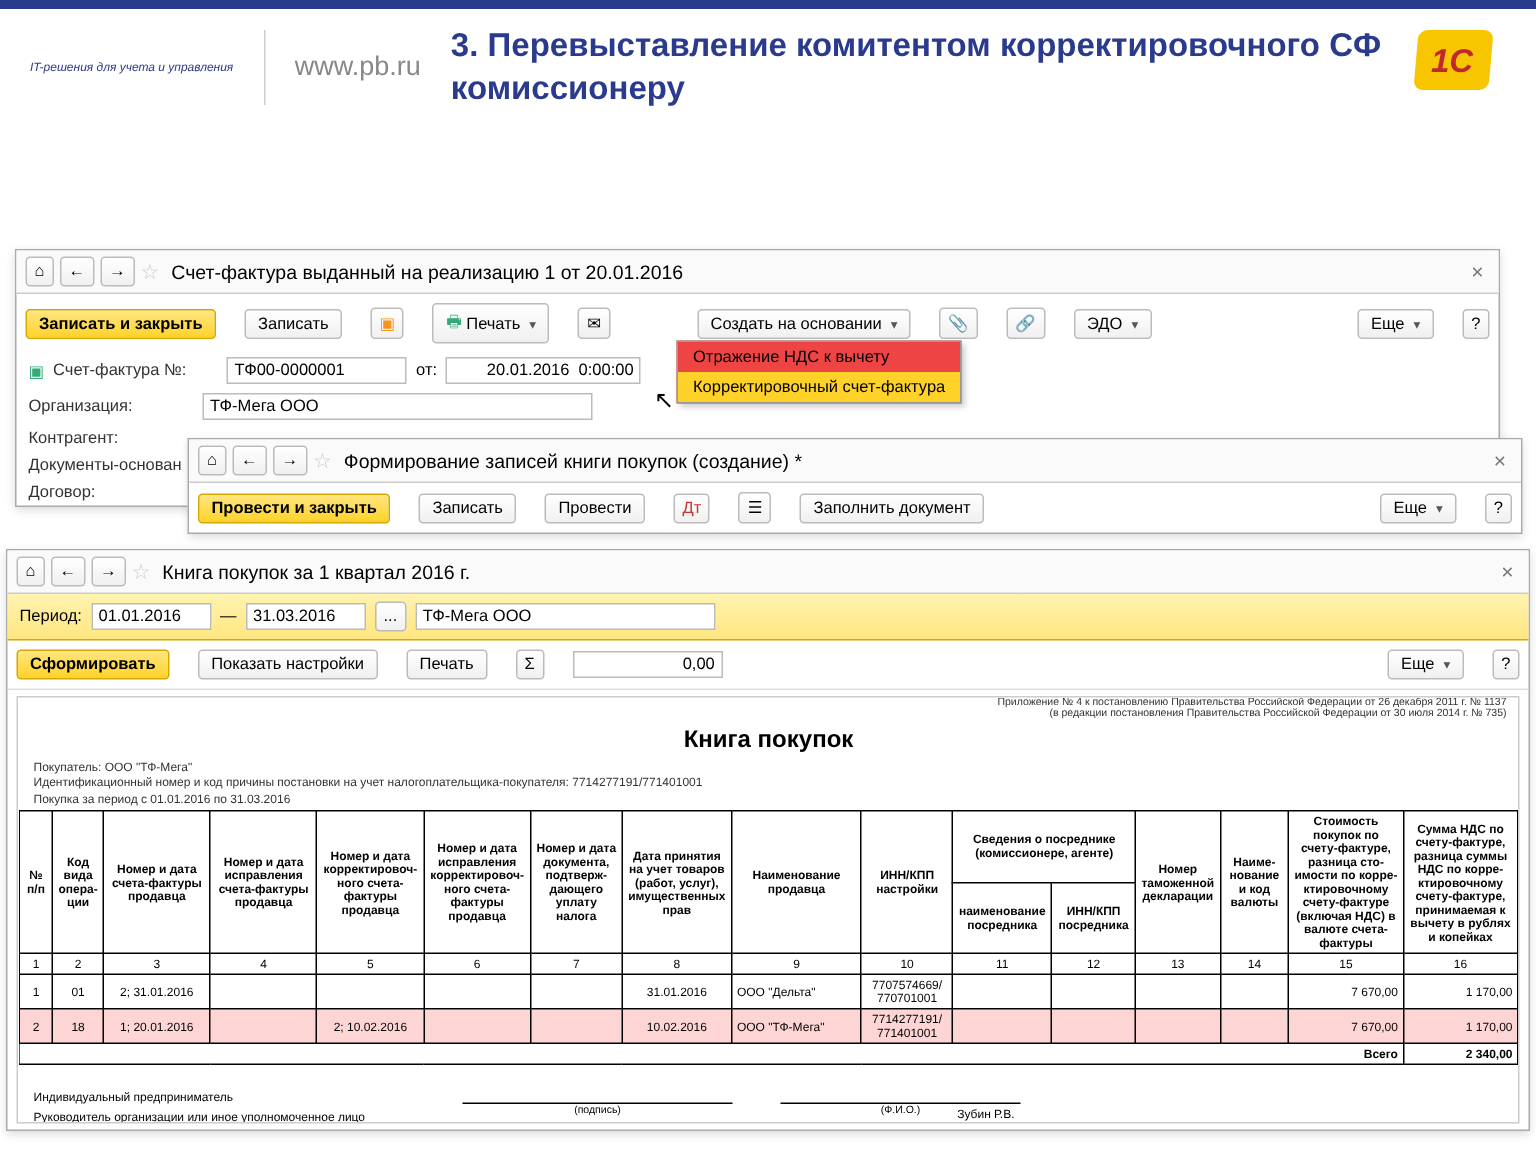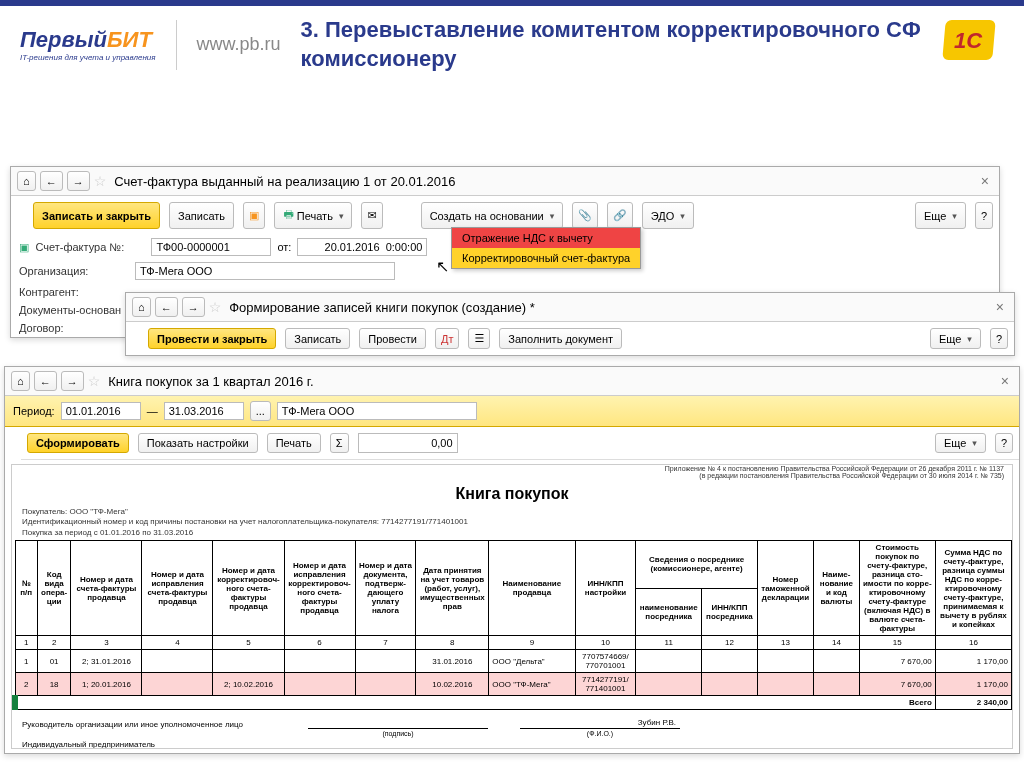--- a/index.html
+++ b/index.html
@@ -18,21 +18,21 @@
 .logo-1c-text { position: absolute; top: 8px; left: 10px; font-size: 22px; font-weight: bold; color: #c1272d; font-style: italic; }
 .window { position: absolute; border: 1px solid #aaa; background: #fff; box-shadow: 0 2px 6px rgba(0,0,0,0.15); }
 .w1 { left: 10px; top: 166px; width: 990px; }
 .w2 { left: 125px; top: 292px; width: 890px; }
 .w3 { left: 4px; top: 366px; width: 1016px; }
 .titlebar { display: flex; align-items: center; padding: 4px 6px; border-bottom: 1px solid #ccc; gap: 4px; background: #fafafa; }
 .titlebar .title { font-size: 13px; margin-left: 4px; }
 .btn { border: 1px solid #bbb; background: linear-gradient(#fff,#f0f0f0); padding: 3px 8px; font-size: 11px; cursor: pointer; border-radius: 3px; display: inline-flex; align-items: center; gap: 3px; }
 .btn.yellow { background: linear-gradient(#ffe680,#ffd22a); border-color: #d4a800; font-weight: bold; }
 .btn.icon { padding: 3px 5px; }
-.toolbar { display: flex; padding: 6px; gap: 9px; flex-wrap: wrap; margin-left: 16px; }
+.toolbar { display: flex; align-items: center; padding: 6px; gap: 19px; flex-wrap: wrap; }
 .toolbar .spacer { flex: 1; }
 .star { color: #ccc; font-size: 14px; }
 .close-x { margin-left: auto; color: #777; font-size: 14px; cursor: pointer; padding: 0 4px; }
 .form-row { display: flex; align-items: center; padding: 3px 8px; gap: 6px; font-size: 11px; }
 .form-row label { width: 110px; color: #333; }
 .input { border: 1px solid #bbb; padding: 2px 4px; background: #fff; font-size: 11px; }
 .dropdown { position: absolute; background: #ef4444; border: 1px solid #999; box-shadow: 2px 2px 4px rgba(0,0,0,0.2); z-index: 10; }
 .dropdown-item { padding: 4px 10px; font-size: 11px; cursor: pointer; }
 .dropdown-item.hl { background: #ffd22a; }
 .cursor { position: absolute; left: 436px; top: 257px; font-size: 16px; z-index: 20; color:#000;}
@@ -52,21 +52,20 @@
 .sig-label { font-size: 7px; position: absolute; bottom: -9px; left: 50%; transform: translateX(-50%);}
 .chev::after{content:"▾";margin-left:3px;font-size:9px;color:#555}
 .report-scroll { border: 1px solid #ccc; margin: 4px 6px; height: 285px; overflow: auto; }
 </style>
 </head>
 <body>
 
 <div class="topbar"></div>
 <div class="header">
   <div class="logo-pb">
-    <div class="logo-pb-main"><span>Первый</span><span class="orange">БИТ</span></div>
     <div class="logo-pb-sub">IT-решения для учета и управления</div>
   </div>
   <div class="divider"></div>
   <div class="url">www.pb.ru</div>
   <div class="slide-title">3. Перевыставление комитентом корректировочного СФ комиссионеру</div>
   <div class="logo-1c">
       <div class="logo-1c-bg"></div>
       <div class="logo-1c-text">1С</div>
     </div>
 </div>
@@ -262,44 +261,44 @@
             <td style="text-align: left;">ООО "ТФ-Мега"</td>
             <td>7714277191/ 771401001</td>
             <td></td>
             <td></td>
             <td></td>
             <td></td>
             <td class="right">7 670,00</td>
             <td class="right">1 170,00</td>
           </tr>
           <tr>
-            <td colspan="15" style="text-align:right;font-weight:bold;border-left:6px solid #15803d">Всего</td>
+            <td colspan="15" style="text-align:right;font-weight:bold;border-left:1px solid #15803d">Всего</td>
             <td class="right" style="font-weight:bold">2 340,00</td>
           </tr>
         </tbody>
     </table>
 
     <div class="signatures">
+      <div class="sig-row" style="margin-top:10px">
+        <span style="width:280px">Индивидуальный предприниматель</span>
+        <span class="sig-line">
+            <span class="sig-label">(подпись)</span>
+          </span>
+        <span style="width:20px"></span>
+        <span class="sig-line" style="flex-basis:160px">
+            <span class="sig-label">(Ф.И.О.)</span>
+          </span>
+      </div>
       <div class="sig-row">
         <span style="width:280px">Руководитель организации или иное уполномоченное лицо</span>
         <span class="sig-line">
             <span class="sig-label">(подпись)</span>
           </span>
         <span style="width:20px"></span>
         <span class="sig-line" style="flex-basis:160px">
             <span style="position:absolute;bottom:1px;right:4px;font-size:8px">Зубин Р.В.</span>
             <span class="sig-label">(Ф.И.О.)</span>
           </span>
       </div>
-      <div class="sig-row" style="margin-top:10px">
-        <span style="width:280px">Индивидуальный предприниматель</span>
-        <span class="sig-line">
-            <span class="sig-label">(подпись)</span>
-          </span>
-        <span style="width:20px"></span>
-        <span class="sig-line" style="flex-basis:160px">
-            <span class="sig-label">(Ф.И.О.)</span>
-          </span>
-      </div>
 
     </div>
   </div>
 </div>
 
 </body></html>

